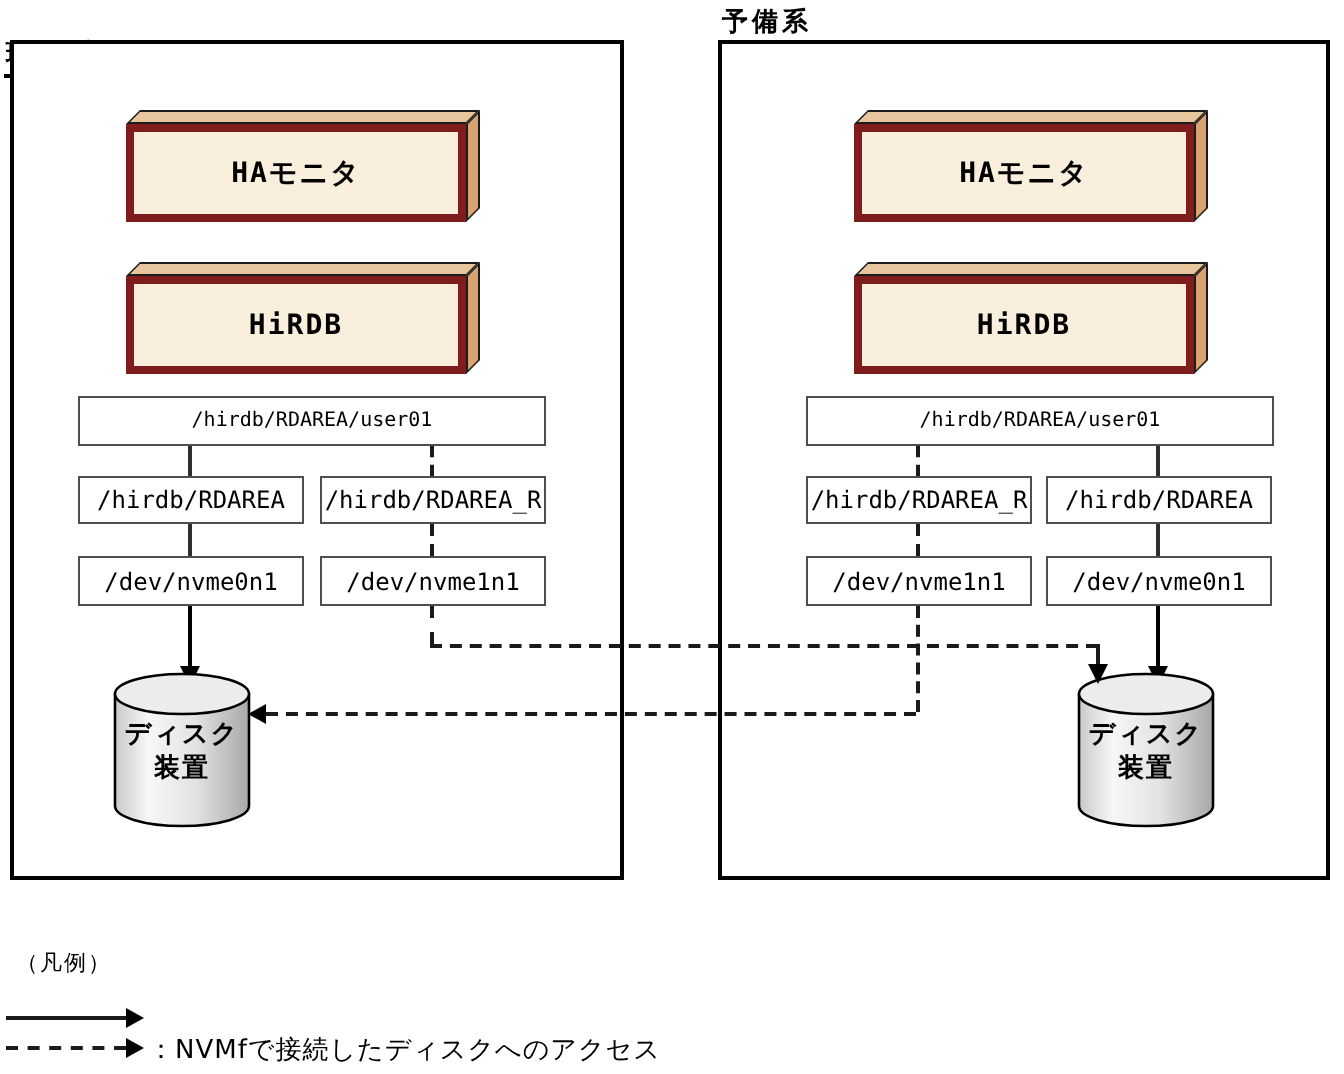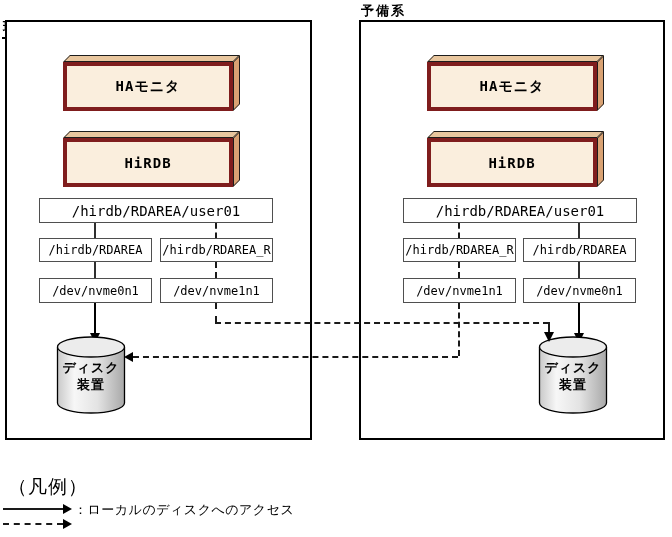--- a/index.html
+++ b/index.html
@@ -27,36 +27,36 @@
   .face-side {
     background:#d9a273; border:1px solid #1c1c1c;
     transform:skewY(-45deg); transform-origin:0 0;
   }
   .pbox {
     background:#fff; border:1.5px solid #4f4f4f;
     display:flex; align-items:center; justify-content:center;
     font-family:"DejaVu Sans Mono","Liberation Mono",monospace;
     font-size:12px; white-space:nowrap;
   }
-  .pbox.wide { font-size:14px; }
+  .pbox.wide { font-size:10px; }
   .vsolid { width:0; border-left:2px solid #2e2e2e; }
   .vdash  { width:0; border-left:2px dashed #1a1a1a; }
   .hdash  { height:0; border-top:2px dashed #1a1a1a; }
   .hsolid { height:0; border-top:2px solid #1a1a1a; }
   .arr-down  { width:0; height:0; border-left:5px solid transparent;
                border-right:5px solid transparent; border-top:10px solid #000; }
   .arr-left  { width:0; height:0; border-top:5px solid transparent;
                border-bottom:5px solid transparent; border-right:9px solid #000; }
   .arr-right { width:0; height:0; border-top:5px solid transparent;
                border-bottom:5px solid transparent; border-left:9px solid #000; }
   .disk-text {
     text-align:center; font-size:13px; line-height:17px;
     white-space:pre-line; font-weight:bold; letter-spacing:1px;
   }
-  .legend-title { font-size:19px; letter-spacing:1px; }
+  .legend-title { font-size:11px; letter-spacing:1px; }
   .legend-text  { font-size:13px; letter-spacing:0.5px; }
 </style>
 </head>
 <body>
 
 <div class="canvas">
 
   <div class="abs sys-label" style="left:2px;top:18px">現用系</div>
 
   <div class="abs outer" style="left:5px;top:20px;width:307px;height:420px"></div>
@@ -153,18 +153,18 @@
   <div class="abs arr-down" style="left:544px;top:332px"></div>
 
   <div class="abs vdash" style="left:458px;top:303px;height:53px"></div>
   <div class="abs hdash" style="left:133px;top:356px;width:325px"></div>
   <div class="abs arr-left" style="left:124px;top:352px"></div>
 
   <div class="abs legend-title" style="left:8px;top:474px">（凡例）</div>
 
   <div class="abs hsolid" style="left:3px;top:508px;width:60px"></div>
   <div class="abs arr-right" style="left:63px;top:504px"></div>
-  <div class="abs legend-text" style="left:74px;top:501px">：ローカルのディスクへのアクセス</div>
 
   <div class="abs hdash" style="left:3px;top:523px;width:60px"></div>
   <div class="abs arr-right" style="left:63px;top:519px"></div>
+  <div class="abs legend-text" style="left:74px;top:516px">：NVMfで接続したディスクへのアクセス</div>
 
 </div>
 
 </body></html>

